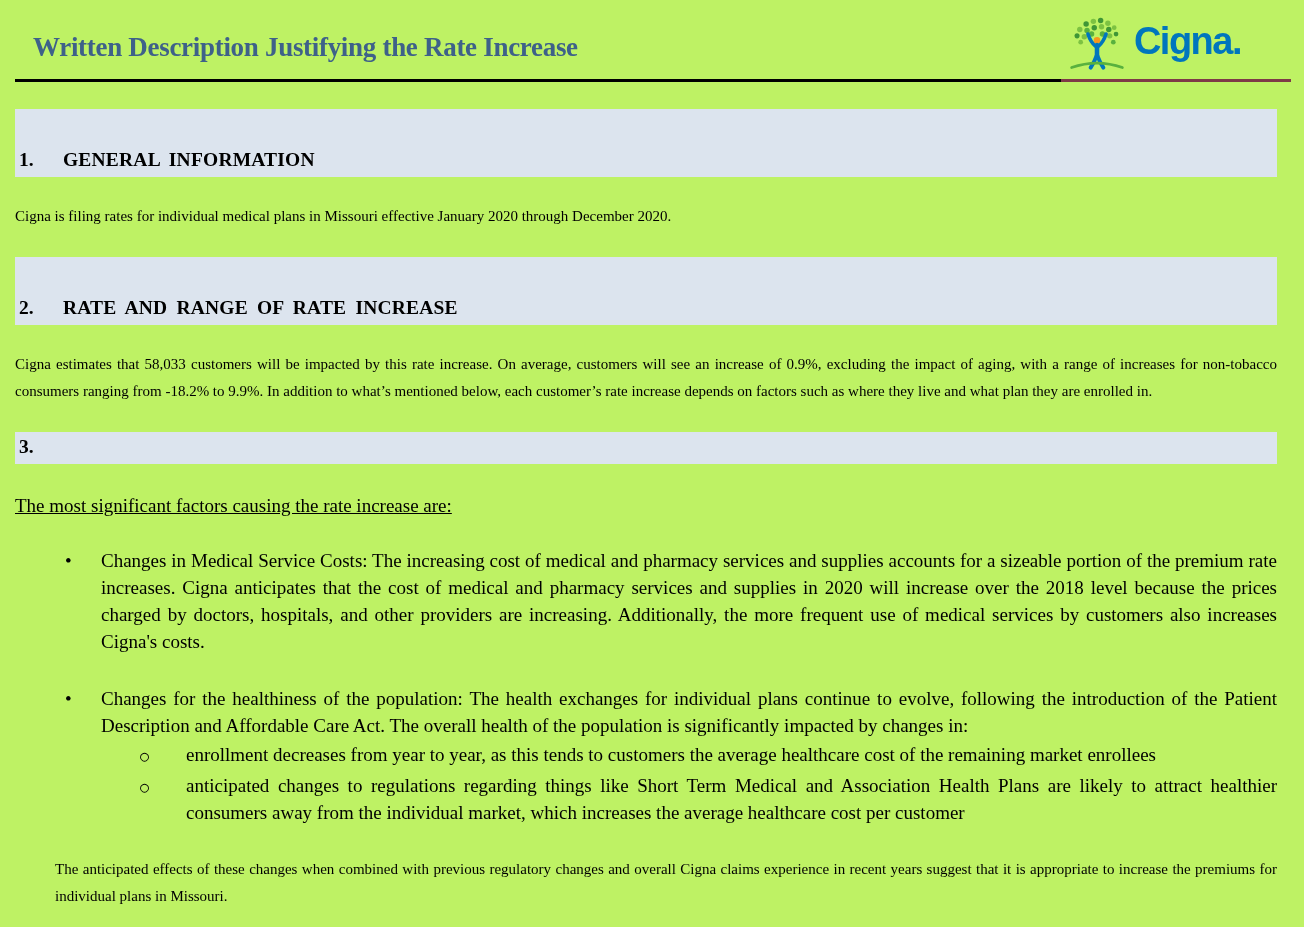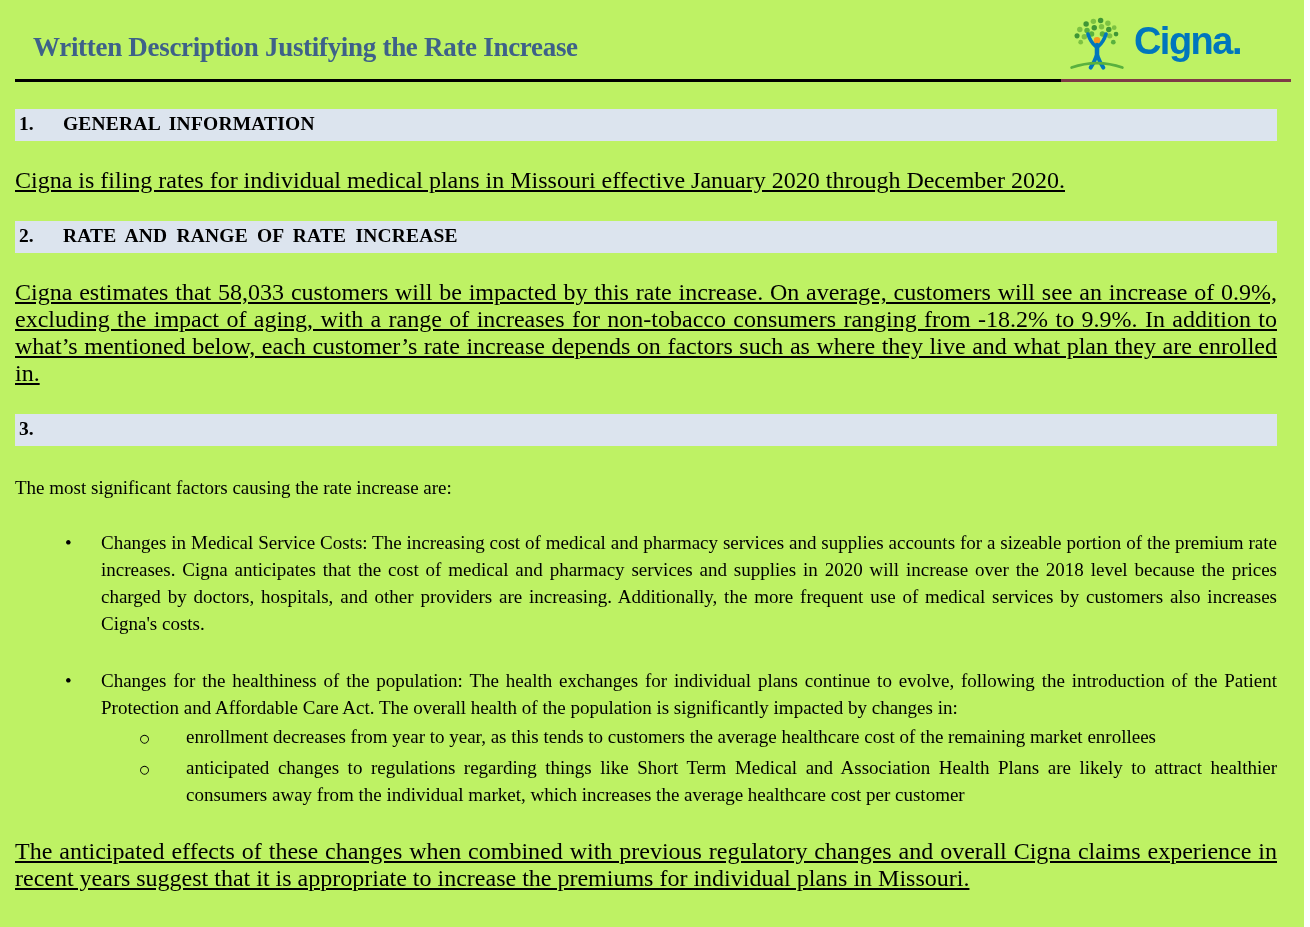--- a/index.html
+++ b/index.html
@@ -62,35 +62,34 @@
   .section-bar {
     background: #dce4ee;
     display: flex;
     align-items: baseline;
     font-weight: bold;
     font-size: 19.5px;
     padding: 4px 8px 6px 4px;
     margin-top: 27px;
   }
   .section-number { flex: 0 0 44px; }
-  .section-heading { word-spacing: 4px; letter-spacing: 0.2px; }
+  .section-heading { word-spacing: 4px; letter-spacing: 0.2px; margin-top: 36px; }
   
   .para {
-    font-size: 24px;
+    font-size: 15px;
     line-height: 27px;
     text-align: justify;
     margin-top: 26px;
-    text-decoration: underline;
   }
   .intro-underlined {
     font-size: 19px;
     line-height: 27px;
     margin-top: 28px;
   }
-  .intro-underlined span { }
+  .intro-underlined span { text-decoration: underline; }
   .bullet-list { margin-top: 28px; }
   .bullet {
     display: flex;
     margin-left: 50px;
     font-size: 19px;
     line-height: 27px;
     margin-top: 30px;
   }
   .bullet:first-child { margin-top: 0; }
   .bullet-marker {
@@ -105,21 +104,21 @@
     line-height: 27px;
     margin-top: 2px;
   }
   .sub-bullet-marker {
     flex: 0 0 46px;
     font-size: 15px;
     padding-top: 2px;
     font-family: "DejaVu Sans Mono", monospace;
   }
   .sub-bullet-text { flex: 1; text-align: justify; }
-  .closing { margin-top: 30px; }
+  .closing { margin-top: 30px; margin-left: 40px; }
 </style>
 </head>
 <body>
 
 <div class="page">
 
   <div class="header-row">
     <div class="doc-title">Written Description Justifying the Rate Increase</div>
     <div class="logo">
       <svg class="logo-mark" viewBox="0 0 64 64" xmlns="http://www.w3.org/2000/svg" aria-hidden="true">
@@ -181,21 +180,21 @@
 
   <div class="bullet-list">
 
     <div class="bullet">
       <span class="bullet-marker">•</span>
       <div class="bullet-text">Changes in Medical Service Costs: The increasing cost of medical and pharmacy services and supplies accounts for a sizeable portion of the premium rate increases.  Cigna anticipates that the cost of medical and pharmacy services and supplies in 2020 will increase over the 2018 level because the prices charged by doctors, hospitals, and other providers are increasing. Additionally, the more frequent use of medical services by customers also increases Cigna's costs.</div>
     </div>
 
     <div class="bullet">
       <span class="bullet-marker">•</span>
-      <div class="bullet-text">Changes for the healthiness of the population: The health exchanges for individual plans continue to evolve, following the introduction of the Patient Protection and Affordable Care Act. The overall health of the population is significantly impacted by changes in:</div>
+      <div class="bullet-text">Changes for the healthiness of the population: The health exchanges for individual plans continue to evolve, following the introduction of the Patient Description and Affordable Care Act. The overall health of the population is significantly impacted by changes in:</div>
     </div>
 
     <div class="sub-bullet">
       <span class="sub-bullet-marker">○</span>
       <div class="sub-bullet-text">enrollment decreases from year to year, as this tends to customers the average healthcare cost of the remaining market enrollees</div>
     </div>
 
     <div class="sub-bullet">
       <span class="sub-bullet-marker">○</span>
       <div class="sub-bullet-text">anticipated changes to regulations regarding things like Short Term Medical and Association Health Plans are likely to attract healthier consumers away from the individual market, which increases the average healthcare cost per customer</div>

